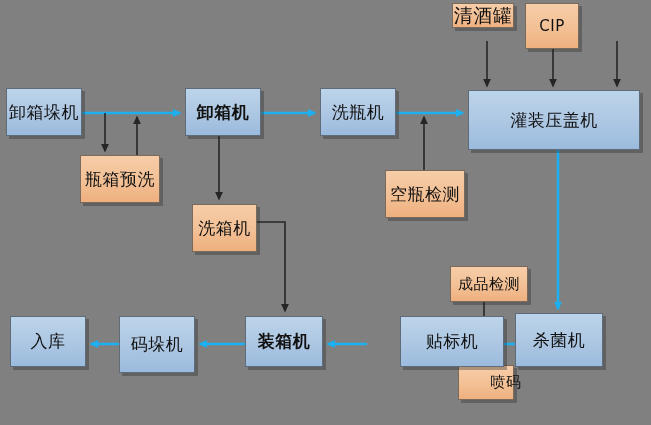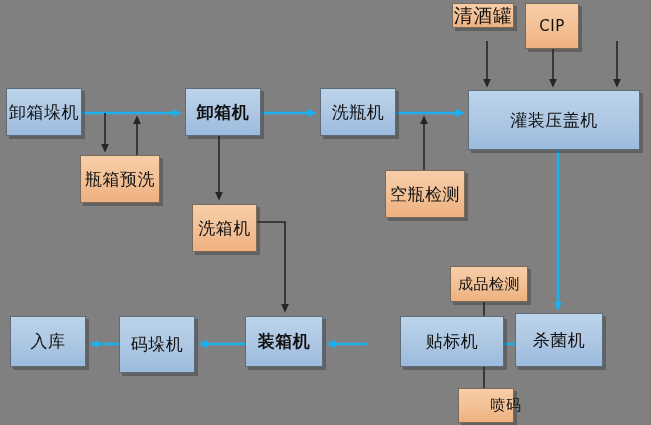--- a/index.html
+++ b/index.html
@@ -113,21 +113,21 @@
   </div>
   <div class="node blue" style="left:468px;top:90px;width:172px;height:60px;">
     <span>灌装压盖机</span>
   </div>
   <div class="node blue" style="left:515px;top:313px;width:88px;height:54px;">
     <span>杀菌机</span>
   </div>
   <div class="node orange" style="left:450px;top:266px;width:78px;height:36px;font-size:15px;">
     <span>成品检测</span>
   </div>
-  <div class="node orange" style="left:458px;top:388px;width:56px;height:35px;font-size:15px;padding-left:40px;">
+  <div class="node orange" style="left:458px;top:365px;width:56px;height:35px;font-size:15px;padding-left:40px;">
     <span>喷码</span>
   </div>
   <div class="node blue" style="left:367px;top:316px;width:104px;height:51px;margin-left:33px;">
     <span>贴标机</span>
   </div>
   <div class="node blue" style="left:245px;top:316px;width:78px;height:51px;font-weight:bold;">
     <span>装箱机</span>
   </div>
   <div class="node blue" style="left:119px;top:316px;width:76px;height:57px;">
     <span>码垛机</span>

